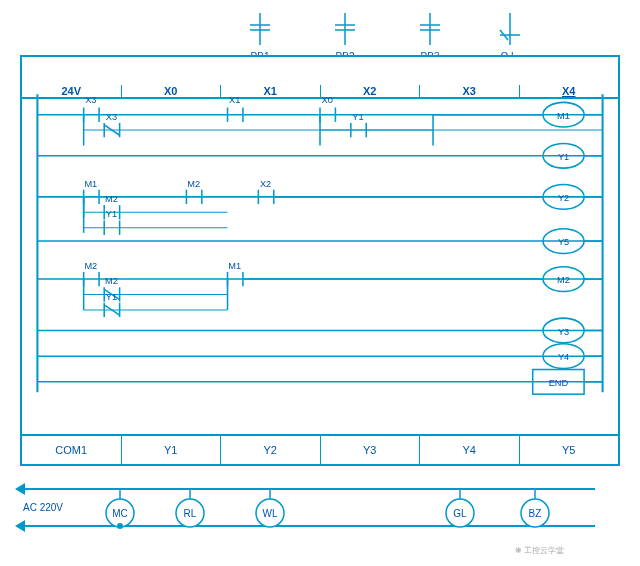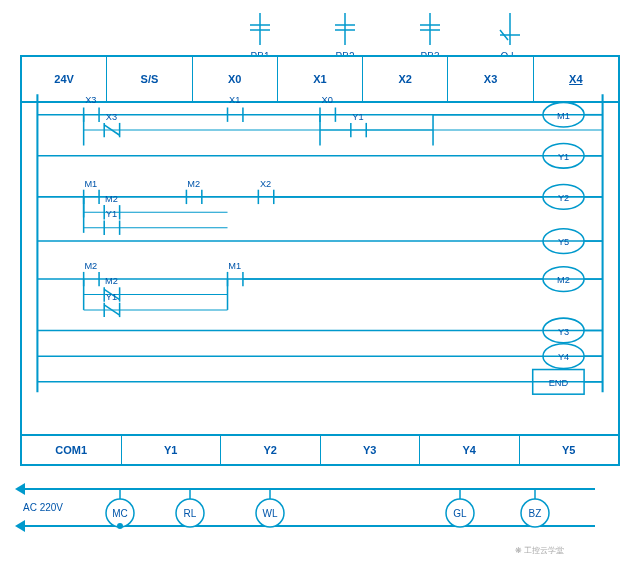--- a/index.html
+++ b/index.html
@@ -28,21 +28,22 @@
       right: 20px;
       bottom: 100px;
       border: 2px solid #0099cc;
       background: #fff;
     }
 
     
     .header-row {
       display: flex;
       border-bottom: 2px solid #0099cc;
-      height: 46px;
+      height: 14px;
+      margin-top: 28px;
     }
 
     .header-cell {
       flex: 1;
       border-right: 1px solid #0099cc;
       display: flex;
       align-items: center;
       justify-content: center;
       font-size: 11px;
       font-weight: bold;
@@ -62,21 +63,21 @@
       height: 30px;
     }
 
     .bottom-cell {
       flex: 1;
       border-right: 1px solid #0099cc;
       display: flex;
       align-items: center;
       justify-content: center;
       font-size: 11px;
-      font-weight: bold;
+      font-weight: normal;
       color: #0055aa;
     }
 
     .bottom-cell:last-child { border-right: none; }
 
     
     .ladder-svg {
       position: absolute;
       top: 32px;
       left: 0;
@@ -114,21 +115,20 @@
     <line x1="300" y1="30" x2="320" y2="30" stroke="#0099cc" stroke-width="1.5"></line>
     <line x1="300" y1="25" x2="308" y2="35" stroke="#0099cc" stroke-width="1.5"></line>
     <line x1="310" y1="20" x2="310" y2="8" stroke="#0099cc" stroke-width="1.5"></line>
     <text x="310" y="55" text-anchor="middle" font-size="10" fill="#0055aa">O.L.</text>
   </svg>
 
   <div class="plc-box">
 
     <div class="header-row">
       <div class="header-cell">24V</div>
-      <div class="header-cell">S/S</div>
       <div class="header-cell">X0</div>
       <div class="header-cell">X1</div>
       <div class="header-cell">X2</div>
       <div class="header-cell">X3</div>
       <div class="header-cell">X4</div>
     </div>
 
     <svg class="ladder-svg" viewBox="0 0 580 300" preserveAspectRatio="none">
 
       <line x1="15" y1="5" x2="15" y2="295" stroke="#0099cc" stroke-width="2"></line>

